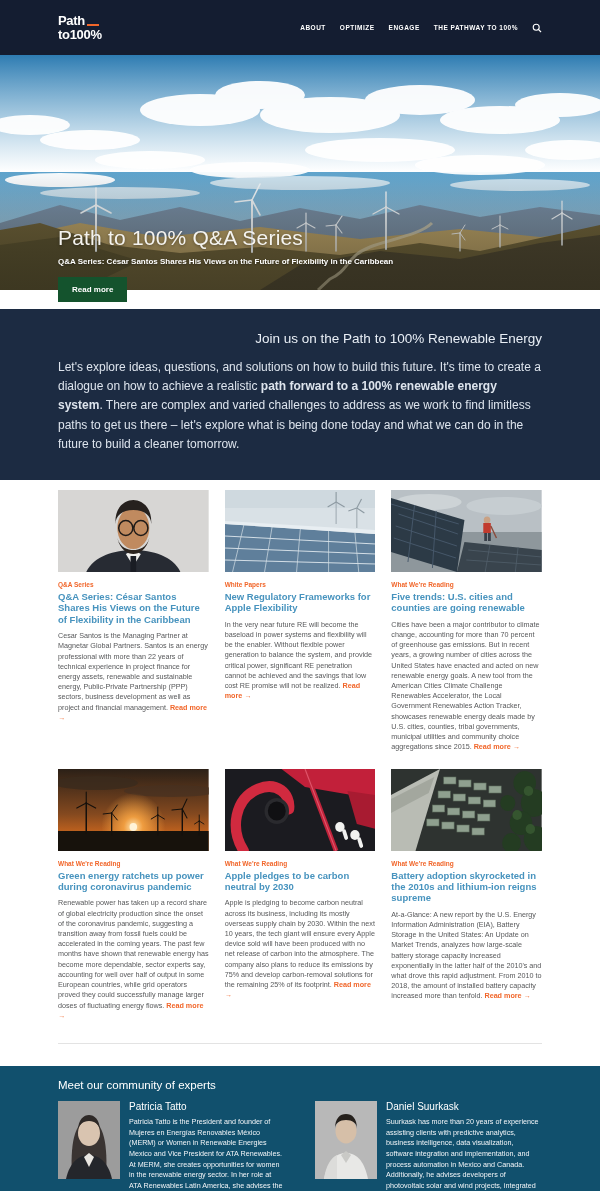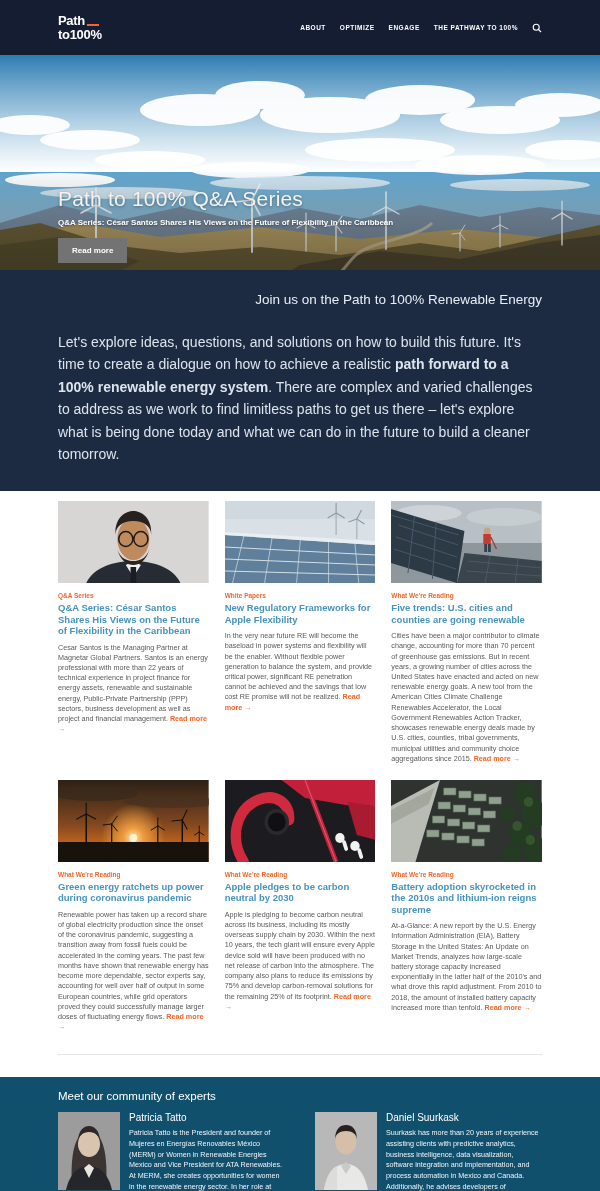--- a/index.html
+++ b/index.html
@@ -10,31 +10,31 @@
   .site-header { height:55px; background:#141d31; display:flex; align-items:center; padding:0 58px; }
   .logo { color:#fff; font-weight:700; line-height:1; letter-spacing:-0.3px; }
   .logo .l1 { display:flex; align-items:flex-end; font-size:13px; }
   .logo .l1 .dash { display:inline-block; width:12px; height:2px; background:#f1662a; margin-left:2px; margin-bottom:1px; }
   .logo .l2 { font-size:13px; margin-top:1px; }
   .main-nav { margin-left:auto; display:flex; align-items:center; gap:14px; }
   .main-nav .nav-item { color:#fff; font-size:6.5px; font-weight:700; letter-spacing:0.5px; cursor:pointer; }
   .search-btn { width:10px; height:10px; cursor:pointer; display:flex; }
 
   
-  .hero { position:relative; height:215px; overflow:hidden; }
+  .hero { position:relative; height:254px; overflow:hidden; }
   .hero svg.scene { position:absolute; inset:0; display:block; }
   .hero-content { position:absolute; left:58px; bottom:7px; z-index:2; }
   .hero-title { color:#f4f3ef; font-size:21px; font-weight:300; letter-spacing:0.2px; text-shadow:0 1px 3px rgba(0,0,0,.35); }
   .hero-subtitle { color:#fff; font-size:8px; font-weight:700; margin-top:7px; text-shadow:0 1px 2px rgba(0,0,0,.4); }
-  .hero-btn { display:inline-block; margin-top:11px; background:#737373; color:#fff; font-size:8px; font-weight:700; padding:8px 14px; cursor:pointer; }
+  .hero-btn { display:inline-block; margin-top:11px; background:#14532d; color:#fff; font-size:8px; font-weight:700; padding:8px 14px; cursor:pointer; }
 
   
   .intro { background:#1c2b42; padding:22px 58px 26px; }
   .intro-title { color:#e9eff6; font-size:13.5px; font-weight:300;text-align:right; }
-  .intro-text { color:#dde4ed; font-size:14px; line-height:1.6; margin-top:24px; }
+  .intro-text { color:#dde4ed; font-size:12px; line-height:1.6; margin-top:12px; }
   .intro-text b { font-weight:700; }
 
   
   .cards-section { background:#fff; padding:10px 58px 0; }
   .cards-grid { display:grid; grid-template-columns:repeat(3,1fr); column-gap:16px; row-gap:16px; }
   .card-image { height:82px; cursor:pointer; }
   .card-image svg { display:block; width:100%; height:82px; }
   .card-category { margin-top:9px; font-size:6.5px; font-weight:700; color:#f1662a; }
   .card-title { font-size:9.5px; color:#4793be; line-height:1.2; margin-top:3px; cursor:pointer; }
   .card-body { font-size:7.2px; color:#57585a; line-height:1.42; margin-top:6px; }

